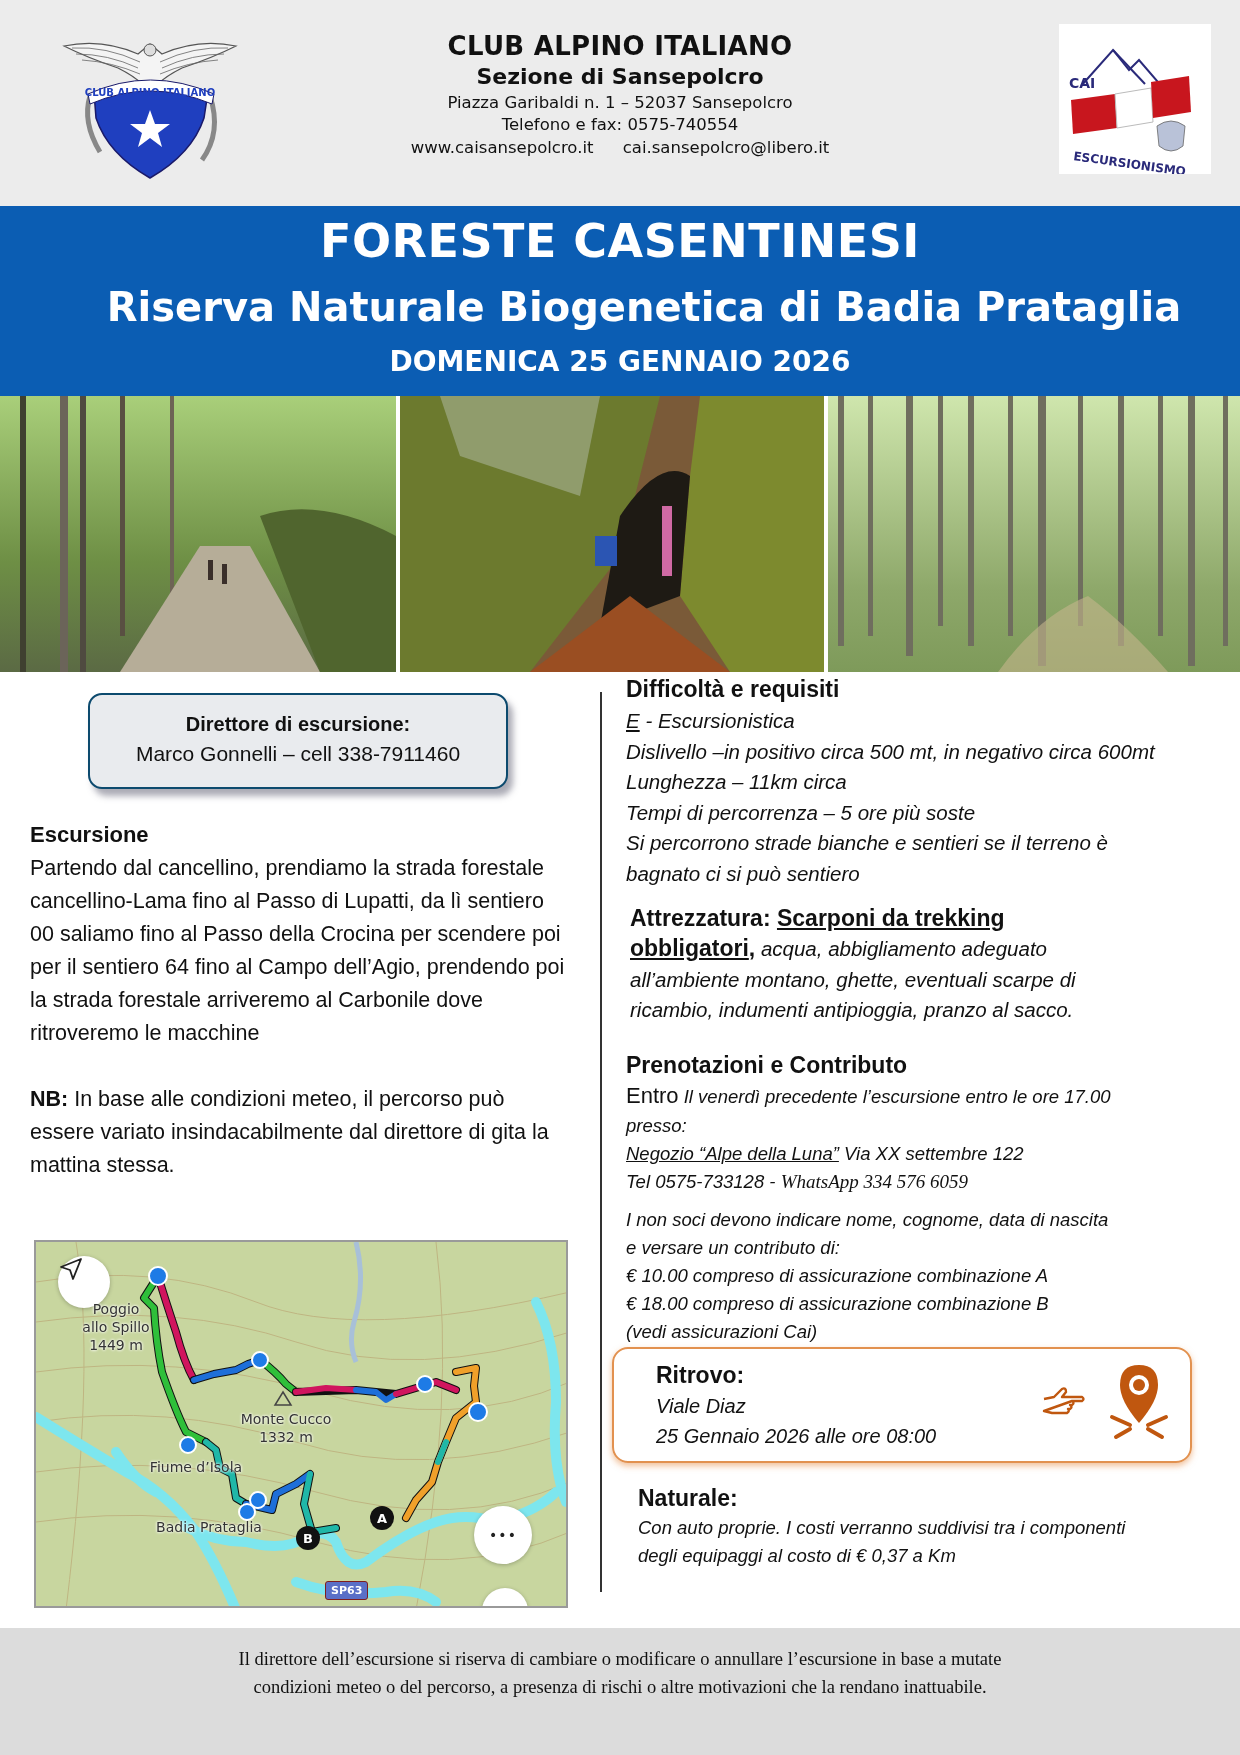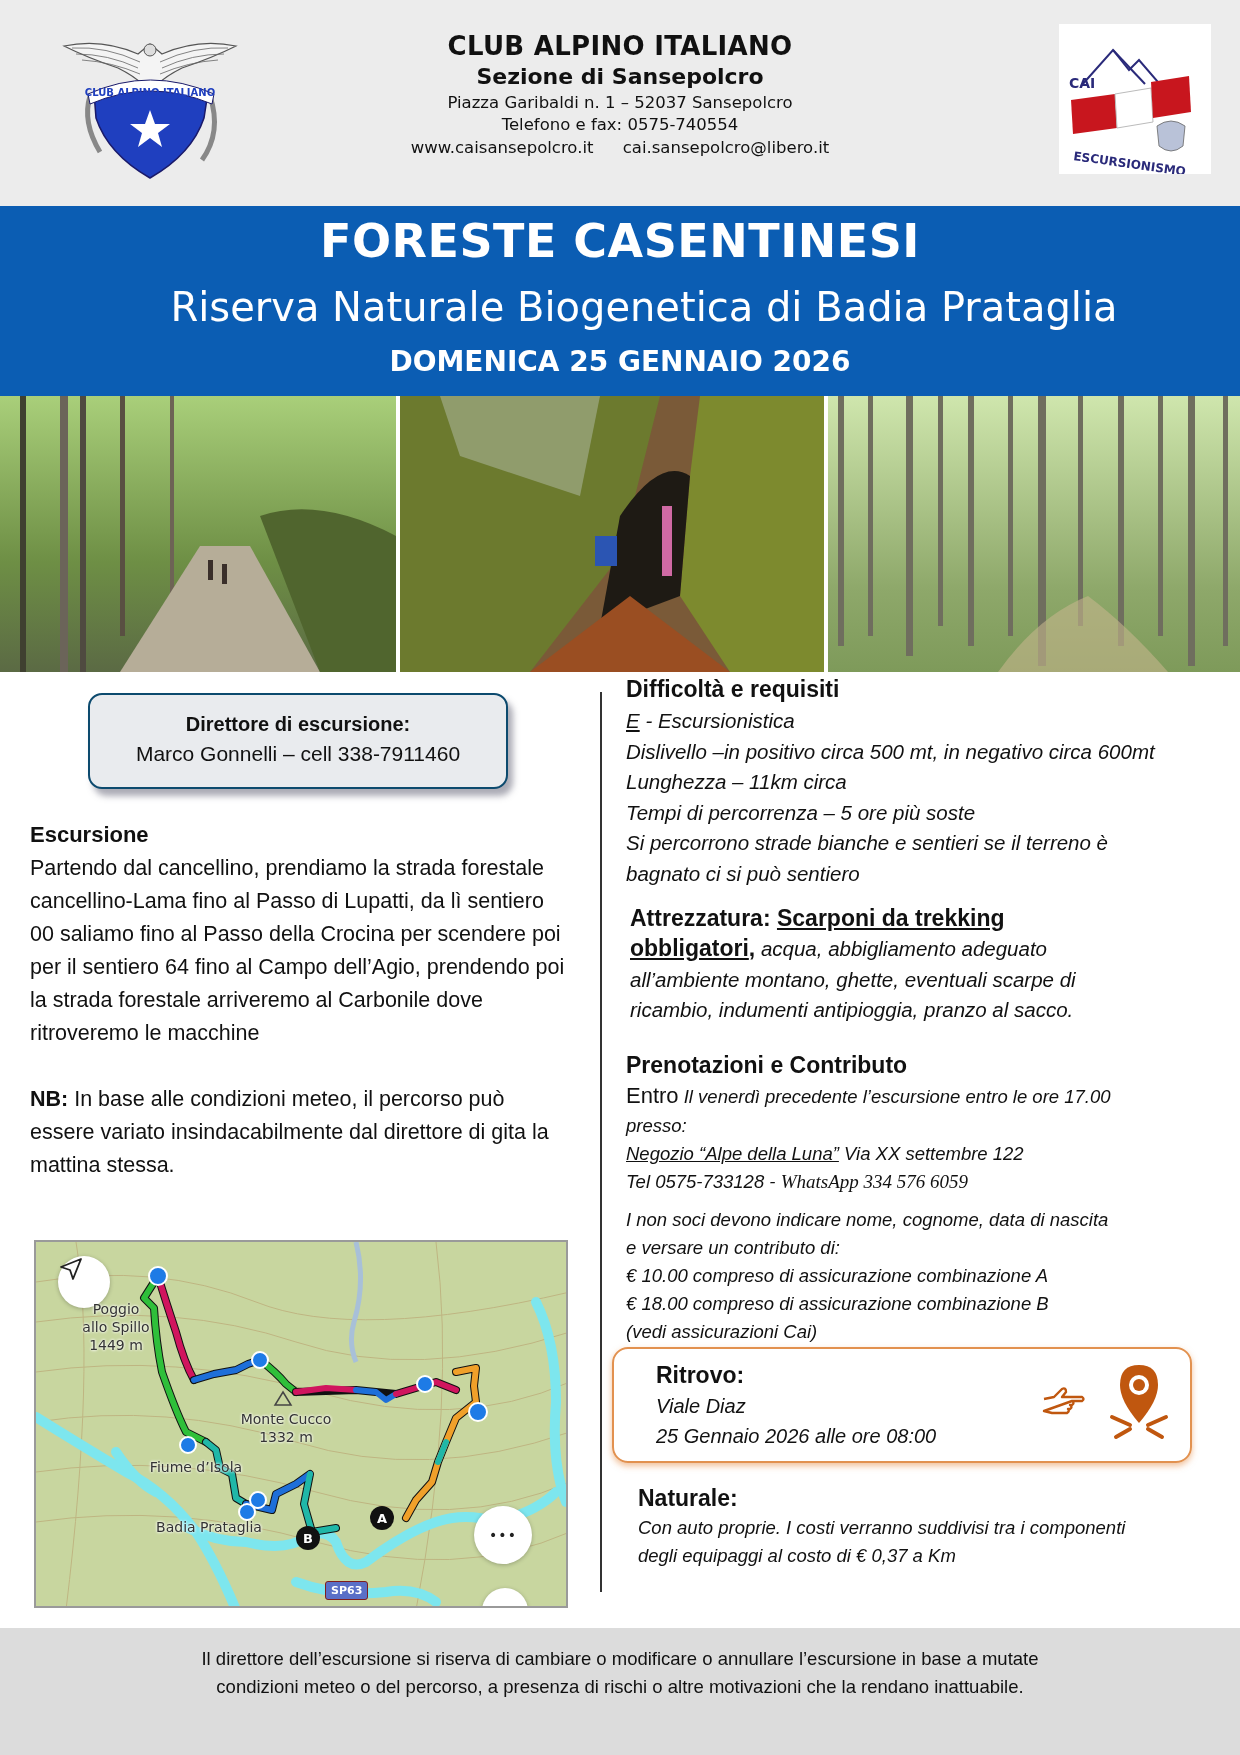--- a/index.html
+++ b/index.html
@@ -13,21 +13,21 @@
   .h-org { font-family: "DejaVu Sans", sans-serif; font-weight: bold; font-size: 26px; letter-spacing: 0.3px; line-height: 32px; }
   .h-sec { font-weight: bold; font-size: 22px; line-height: 30px; }
   .h-line { font-size: 16.5px; line-height: 22px; }
   .h-web { font-size: 16.5px; line-height: 24px; }
   .h-web span { margin: 0 12px; }
   .esc-logo { position: absolute; left: 1045px; top: 24px; width: 152px; height: 150px; background: #fff; margin-left: 14px; }
 
   
   .banner { position: absolute; left: 0; top: 206px; width: 1240px; height: 190px; background: #0b5db3; color: #fff; text-align: center; }
   .b-title { font-family: "DejaVu Sans", sans-serif; font-weight: bold; font-size: 46px; line-height: 54px; margin-top: 8px; letter-spacing: 0.5px; }
-  .b-sub { font-weight: normal; font-size: 40px; line-height: 50px; margin-top: 14px; margin-left: 48px; }
+  .b-sub { font-weight: bold; font-size: 40px; line-height: 50px; margin-top: 14px; margin-left: 48px; }
   .b-date { font-weight: bold; font-size: 28px; line-height: 36px; margin-top: 12px; }
 
   
   .photos { position: absolute; left: 0; top: 396px; width: 1240px; height: 276px; display: flex; gap: 4px; background: #fff; }
   .photo { height: 276px; position: relative; overflow: hidden; }
   .photo svg { width: 100%; height: 100%; display: block; }
 
   
   .director-box { position: absolute; left: 88px; top: 693px; width: 420px; height: 96px; background: #e9ebee; border: 2px solid #0c4a6e; border-radius: 14px; box-shadow: 5px 7px 6px rgba(90,90,110,0.5); text-align: center; padding-top: 14px; }
   .dir-label { font-family: "Liberation Sans", sans-serif; font-weight: bold; font-size: 20px; line-height: 30px; }
@@ -72,21 +72,21 @@
   .rit-head { font-weight: bold; font-size: 23px; line-height: 32px; }
   .rit-line { font-style: italic; font-size: 20px; line-height: 30px; }
   .hand-icon { position: absolute; left: 426px; top: 34px; width: 46px; height: 40px; }
   .pin-icon { position: absolute; left: 494px; top: 12px; width: 62px; height: 82px; }
 
   .trasporto { position: absolute; left: 638px; top: 1482px; width: 580px; font-family: "Liberation Sans", sans-serif; }
   .tr-head { font-weight: bold; font-size: 23px; line-height: 32px; }
   .tr-line { font-style: italic; font-size: 18.5px; line-height: 28px; }
 
   
-  .footer { position: absolute; left: 0; top: 1628px; width: 1240px; height: 127px; background: #dcdcdc; text-align: center; padding-top: 17px; font-family: Liberation Sans, sans-serif; font-size: 18.5px; line-height: 28px; color: #111; }
+  .footer { position: absolute; left: 0; top: 1628px; width: 1240px; height: 127px; background: #dcdcdc; text-align: center; padding-top: 17px; font-family: Liberation Serif, serif; font-size: 18.5px; line-height: 28px; color: #111; }
 </style>
 </head>
 <body>
 
 <div class="header">
   <div class="cai-logo">
     <svg width="176" height="150" viewBox="0 0 176 150">
 
       <path d="M2 14 Q40 6 76 22 L88 12 L100 22 Q136 6 174 14 Q150 26 120 36 Q104 44 96 52 L80 52 Q72 44 56 36 Q26 26 2 14 Z" fill="#f4f4f4" stroke="#555" stroke-width="1.2"></path>
       <path d="M10 16 Q44 14 78 30 M14 22 Q46 22 76 36 M20 28 Q50 30 78 42 M166 16 Q132 14 98 30 M162 22 Q130 22 100 36 M156 28 Q126 30 98 42" stroke="#666" stroke-width="0.8" fill="none"></path>

